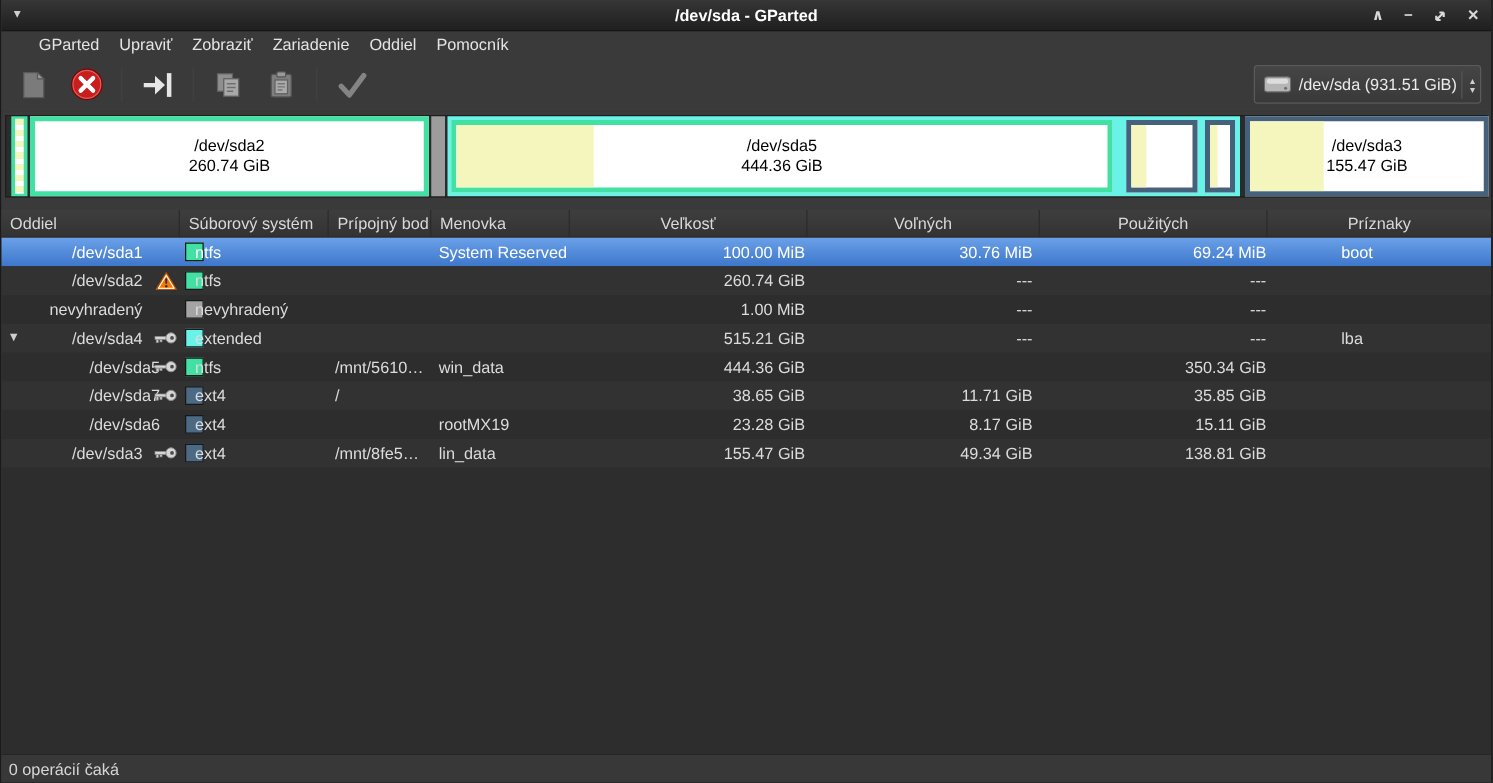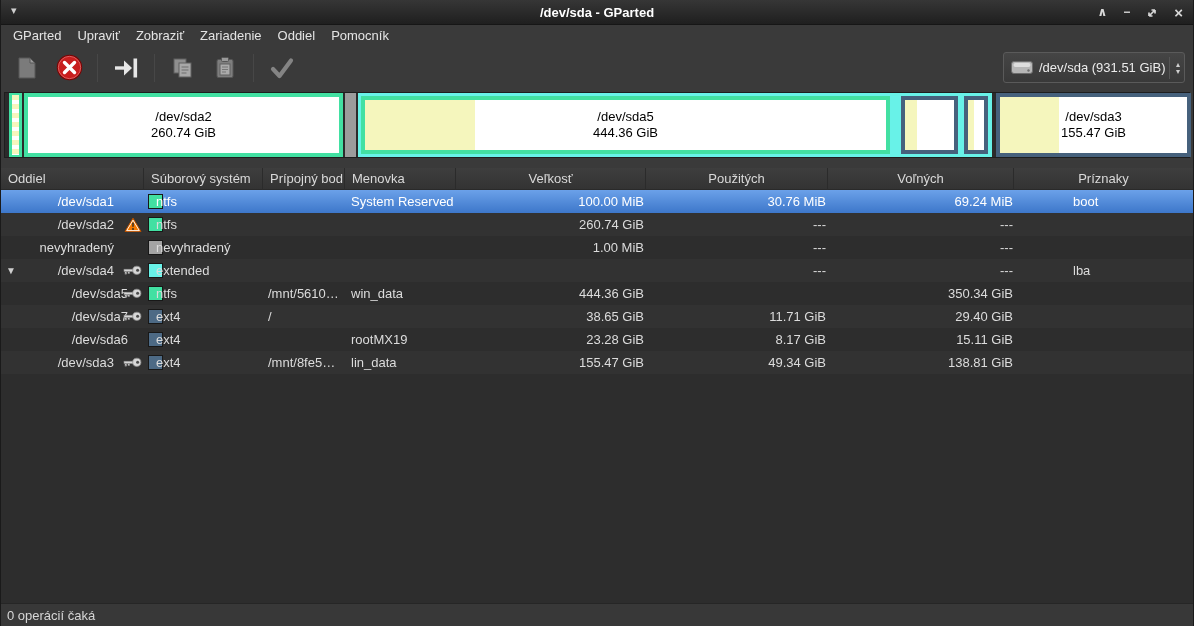--- a/index.html
+++ b/index.html
@@ -8,21 +8,21 @@
   .window { width:1194px; height:626px; background:#3a3a3a; display:flex; flex-direction:column; overflow:hidden; border-left:1px solid #1a1a1a; border-right:1px solid #1a1a1a; }
 
   
   .titlebar { height:25px; background:linear-gradient(#363636,#1f1f1f); display:flex; align-items:center; position:relative; flex:none; border-bottom:1px solid #161616; }
   .tb-caret { position:absolute; left:10px; top:4px; color:#cfcfcf; font-size:11px; cursor:default; }
   .tb-title { width:100%; text-align:center; font-weight:bold; color:#ffffff; font-size:13px; }
   .tb-controls { position:absolute; right:10px; top:0; height:25px; display:flex; align-items:center; gap:16px; }
   .tb-btn { color:#d8d8d8; font-size:12px; font-weight:bold; line-height:25px; cursor:default; display:flex; align-items:center; }
 
   
-  .menubar { height:21px; background:#3a3a3a; display:flex; align-items:center; padding-left:4px; flex:none; }
+  .menubar { height:21px; background:#3a3a3a; display:flex; align-items:center; padding-left:22px; flex:none; }
   .menu-item { padding:0 8px; height:21px; line-height:21px; color:#e4e4e4; cursor:default; }
 
   
   .toolbar { height:43px; background:#3a3a3a; display:flex; align-items:center; padding-left:8px; gap:6px; flex:none; position:relative; }
   .tool-btn { width:36px; height:34px; display:flex; align-items:center; justify-content:center; border-radius:3px; }
   .tool-sep { width:1px; height:28px; background:#2c2c2c; border-right:1px solid #474747; margin:0 4px; }
   .device-combo { position:absolute; right:8px; top:6px; width:182px; height:31px; background:linear-gradient(#454545,#393939); border:1px solid #5a5a5a; border-radius:3px; display:flex; align-items:center; padding:0 4px 0 7px; }
   .device-combo .lbl { color:#ececec; margin-left:6px; white-space:nowrap; }
   .spin { margin-left:auto; display:flex; flex-direction:column; align-items:center; line-height:7px; font-size:8px; color:#cfcfcf; padding-left:6px; border-left:1px solid #555; height:22px; justify-content:center; }
 
@@ -195,22 +195,22 @@
       </div>
     </div>
   </div>
 
   <div class="thead">
     <div class="hcell h0">Oddiel</div>
     <div class="hcell h1">Súborový systém</div>
     <div class="hcell h2">Prípojný bod</div>
     <div class="hcell h3">Menovka</div>
     <div class="hcell h4 hc">Veľkosť</div>
+    <div class="hcell h6 hc">Voľných</div>
     <div class="hcell h5 hc">Použitých</div>
-    <div class="hcell h6 hc">Voľných</div>
     <div class="hcell h7 hc">Príznaky</div>
   </div>
 
   <div class="tbody">
       <div class="trow sel">
 
     <span class="c-name">/dev/sda1</span>
     <span class="c-icon"></span>
     <span class="c-swatch" style="background: rgb(66, 224, 162);"></span>
     <span class="c-fs">ntfs</span>
@@ -263,20 +263,21 @@
             <rect x="2" y="6.5" width="1.6" height="2.6" fill="#d6d6d6" stroke="#8c8c8c" stroke-width="0.6"></rect>
             <rect x="5" y="6.5" width="1.6" height="2" fill="#d6d6d6" stroke="#8c8c8c" stroke-width="0.6"></rect>
             <circle cx="13.8" cy="5.3" r="4.1" fill="#d6d6d6" stroke="#8c8c8c" stroke-width="0.8"></circle>
             <circle cx="14.6" cy="5.3" r="1.5" fill="#4a4a4a"></circle>
           </svg>
         </span>
     <span class="c-swatch" style="background: rgb(104, 242, 232);"></span>
     <span class="c-fs">extended</span>
     <span class="c-mount"></span>
     <span class="c-label"></span>
+    <span class="c-size">515.21 GiB</span>
     <span class="c-used">---</span>
     <span class="c-free">---</span>
     <span class="c-flags">lba</span>
   </div>
       <div class="trow d1">
 
     <span class="c-name">/dev/sda5</span>
     <span class="c-icon">
           <svg width="19" height="11" viewBox="0 0 19 11">
             <rect x="1" y="4.2" width="10" height="2.3" fill="#d6d6d6" stroke="#8c8c8c" stroke-width="0.6"></rect>
@@ -305,21 +306,21 @@
             <circle cx="13.8" cy="5.3" r="4.1" fill="#d6d6d6" stroke="#8c8c8c" stroke-width="0.8"></circle>
             <circle cx="14.6" cy="5.3" r="1.5" fill="#4a4a4a"></circle>
           </svg>
         </span>
     <span class="c-swatch" style="background: rgb(77, 106, 133);"></span>
     <span class="c-fs">ext4</span>
     <span class="c-mount">/</span>
     <span class="c-label"></span>
     <span class="c-size">38.65 GiB</span>
     <span class="c-used">11.71 GiB</span>
-    <span class="c-free">29.40 GiB</span>
+    <span class="c-free">35.85 GiB</span>
     <span class="c-flags"></span>
   </div>
       <div class="trow d1">
 
     <span class="c-name">/dev/sda6</span>
     <span class="c-icon"></span>
     <span class="c-swatch" style="background: rgb(77, 106, 133);"></span>
     <span class="c-fs">ext4</span>
     <span class="c-mount"></span>
     <span class="c-label">rootMX19</span>

